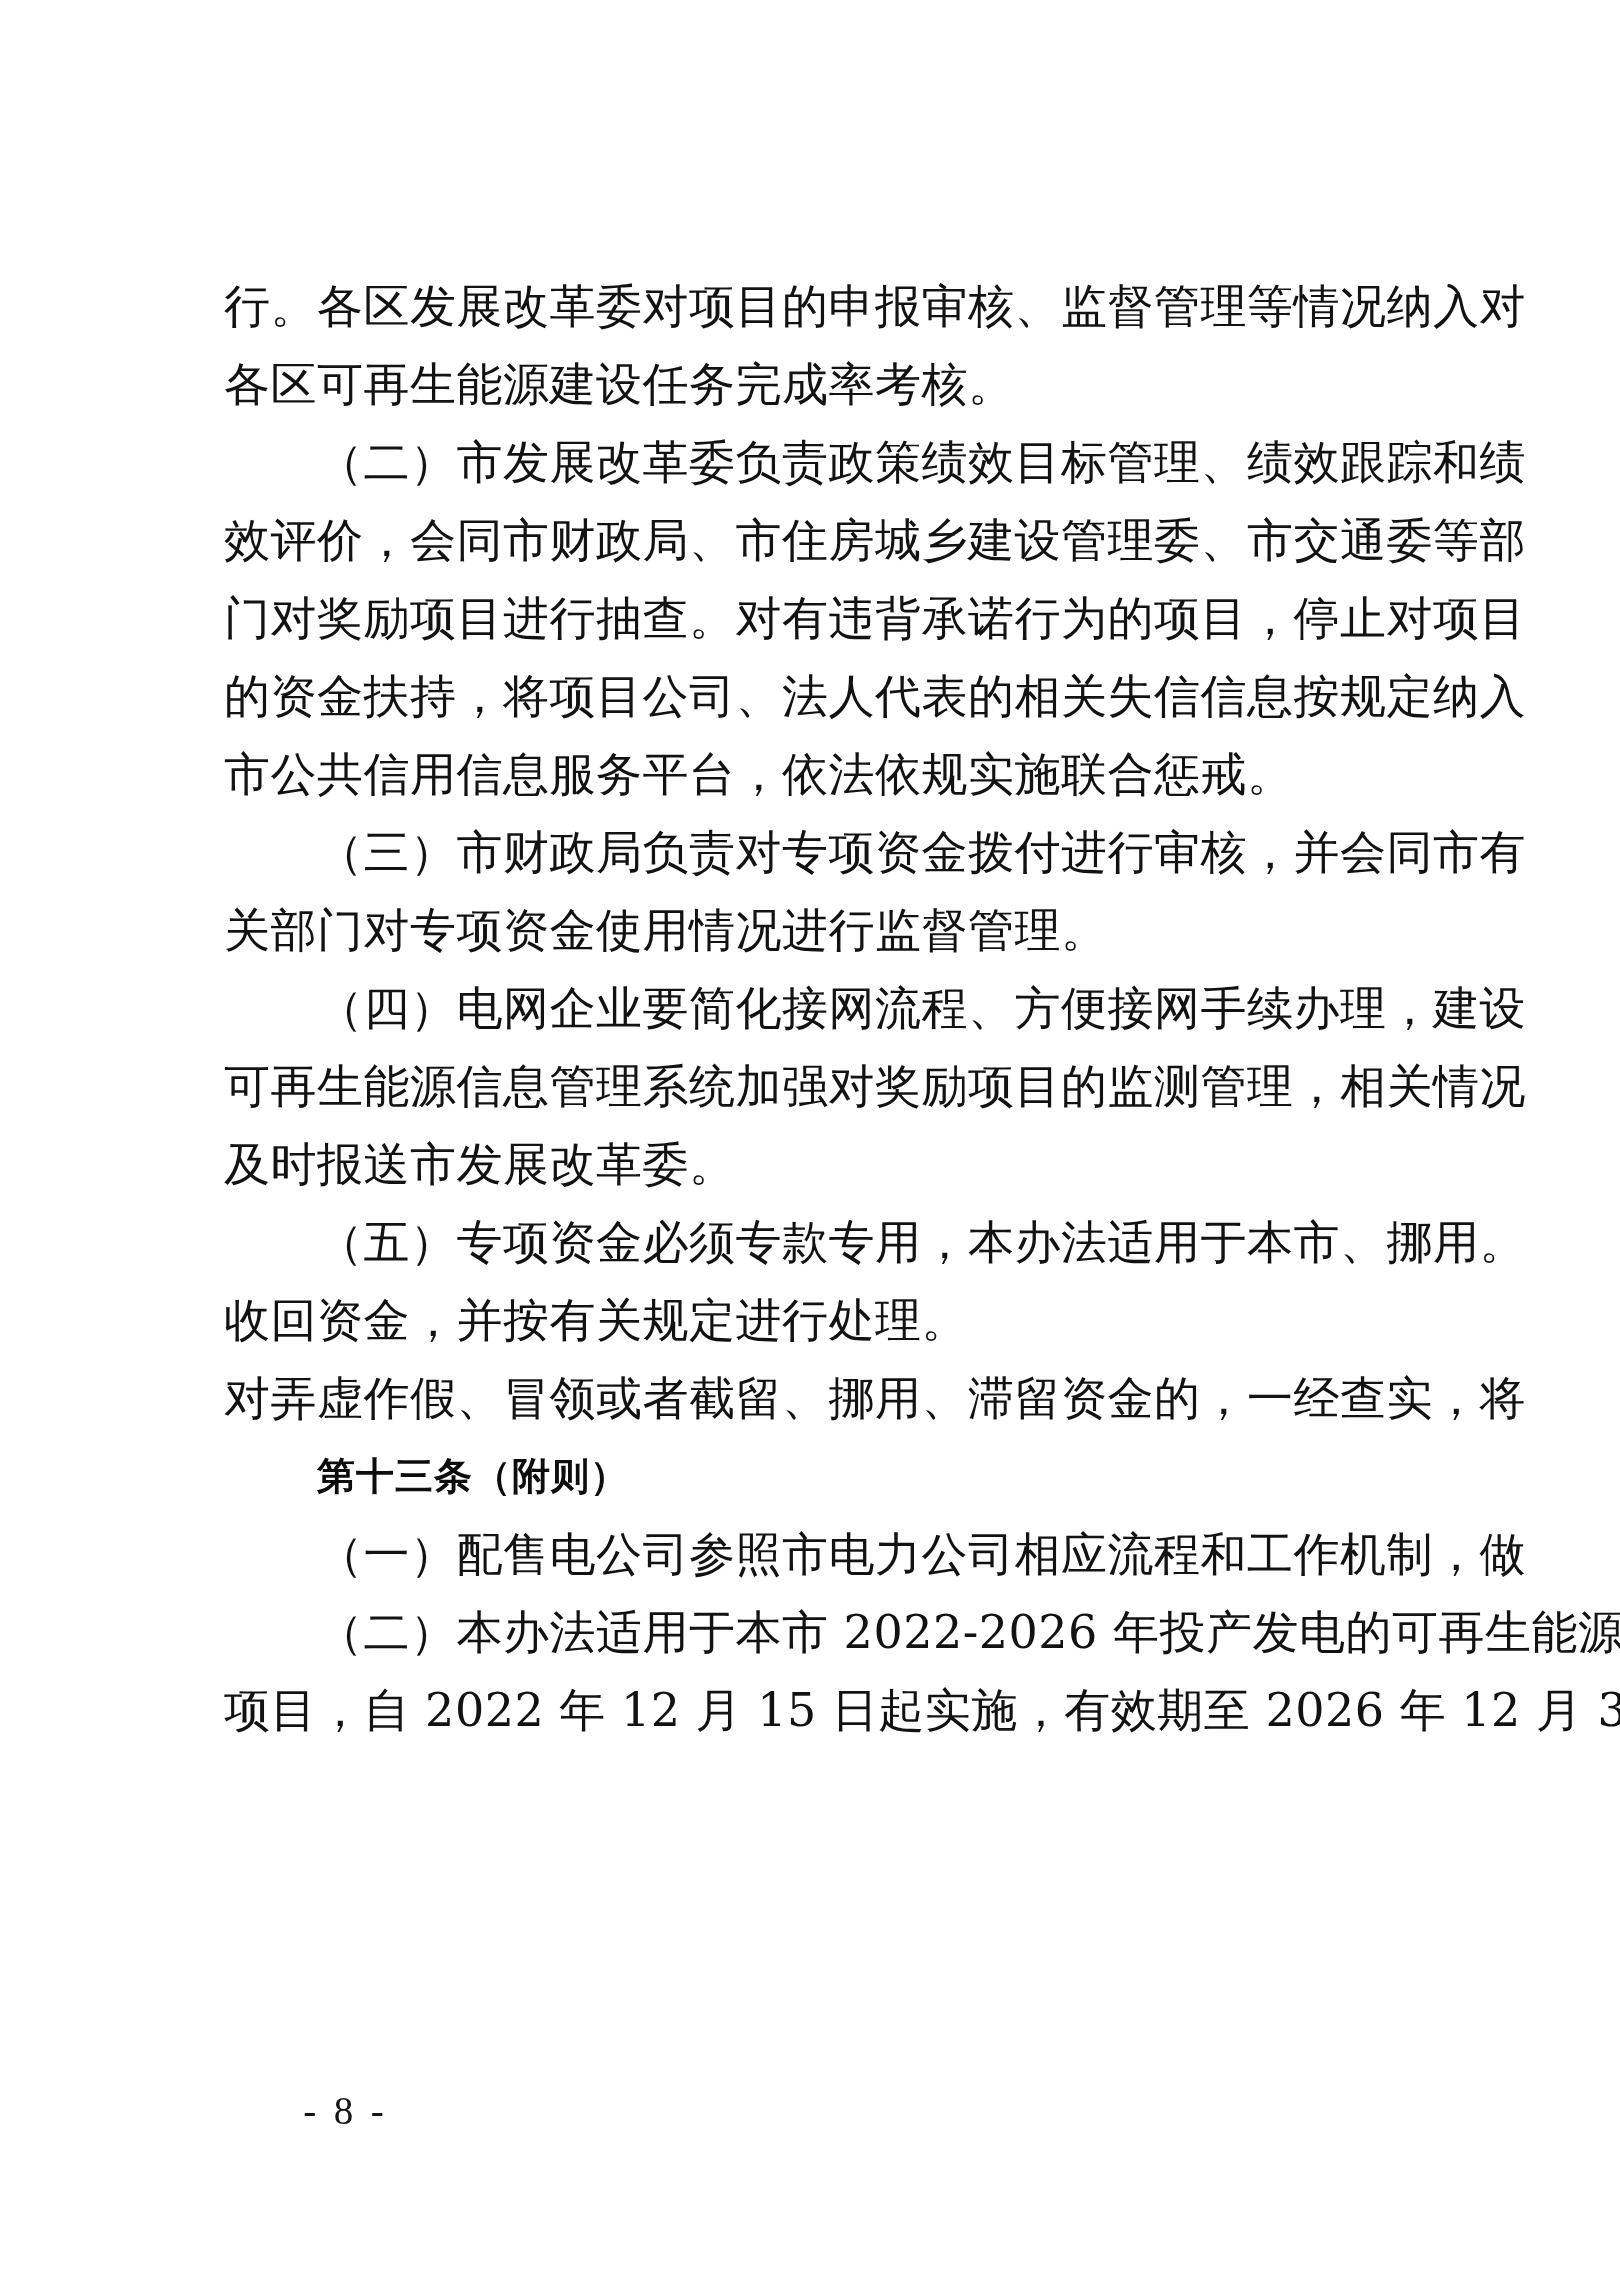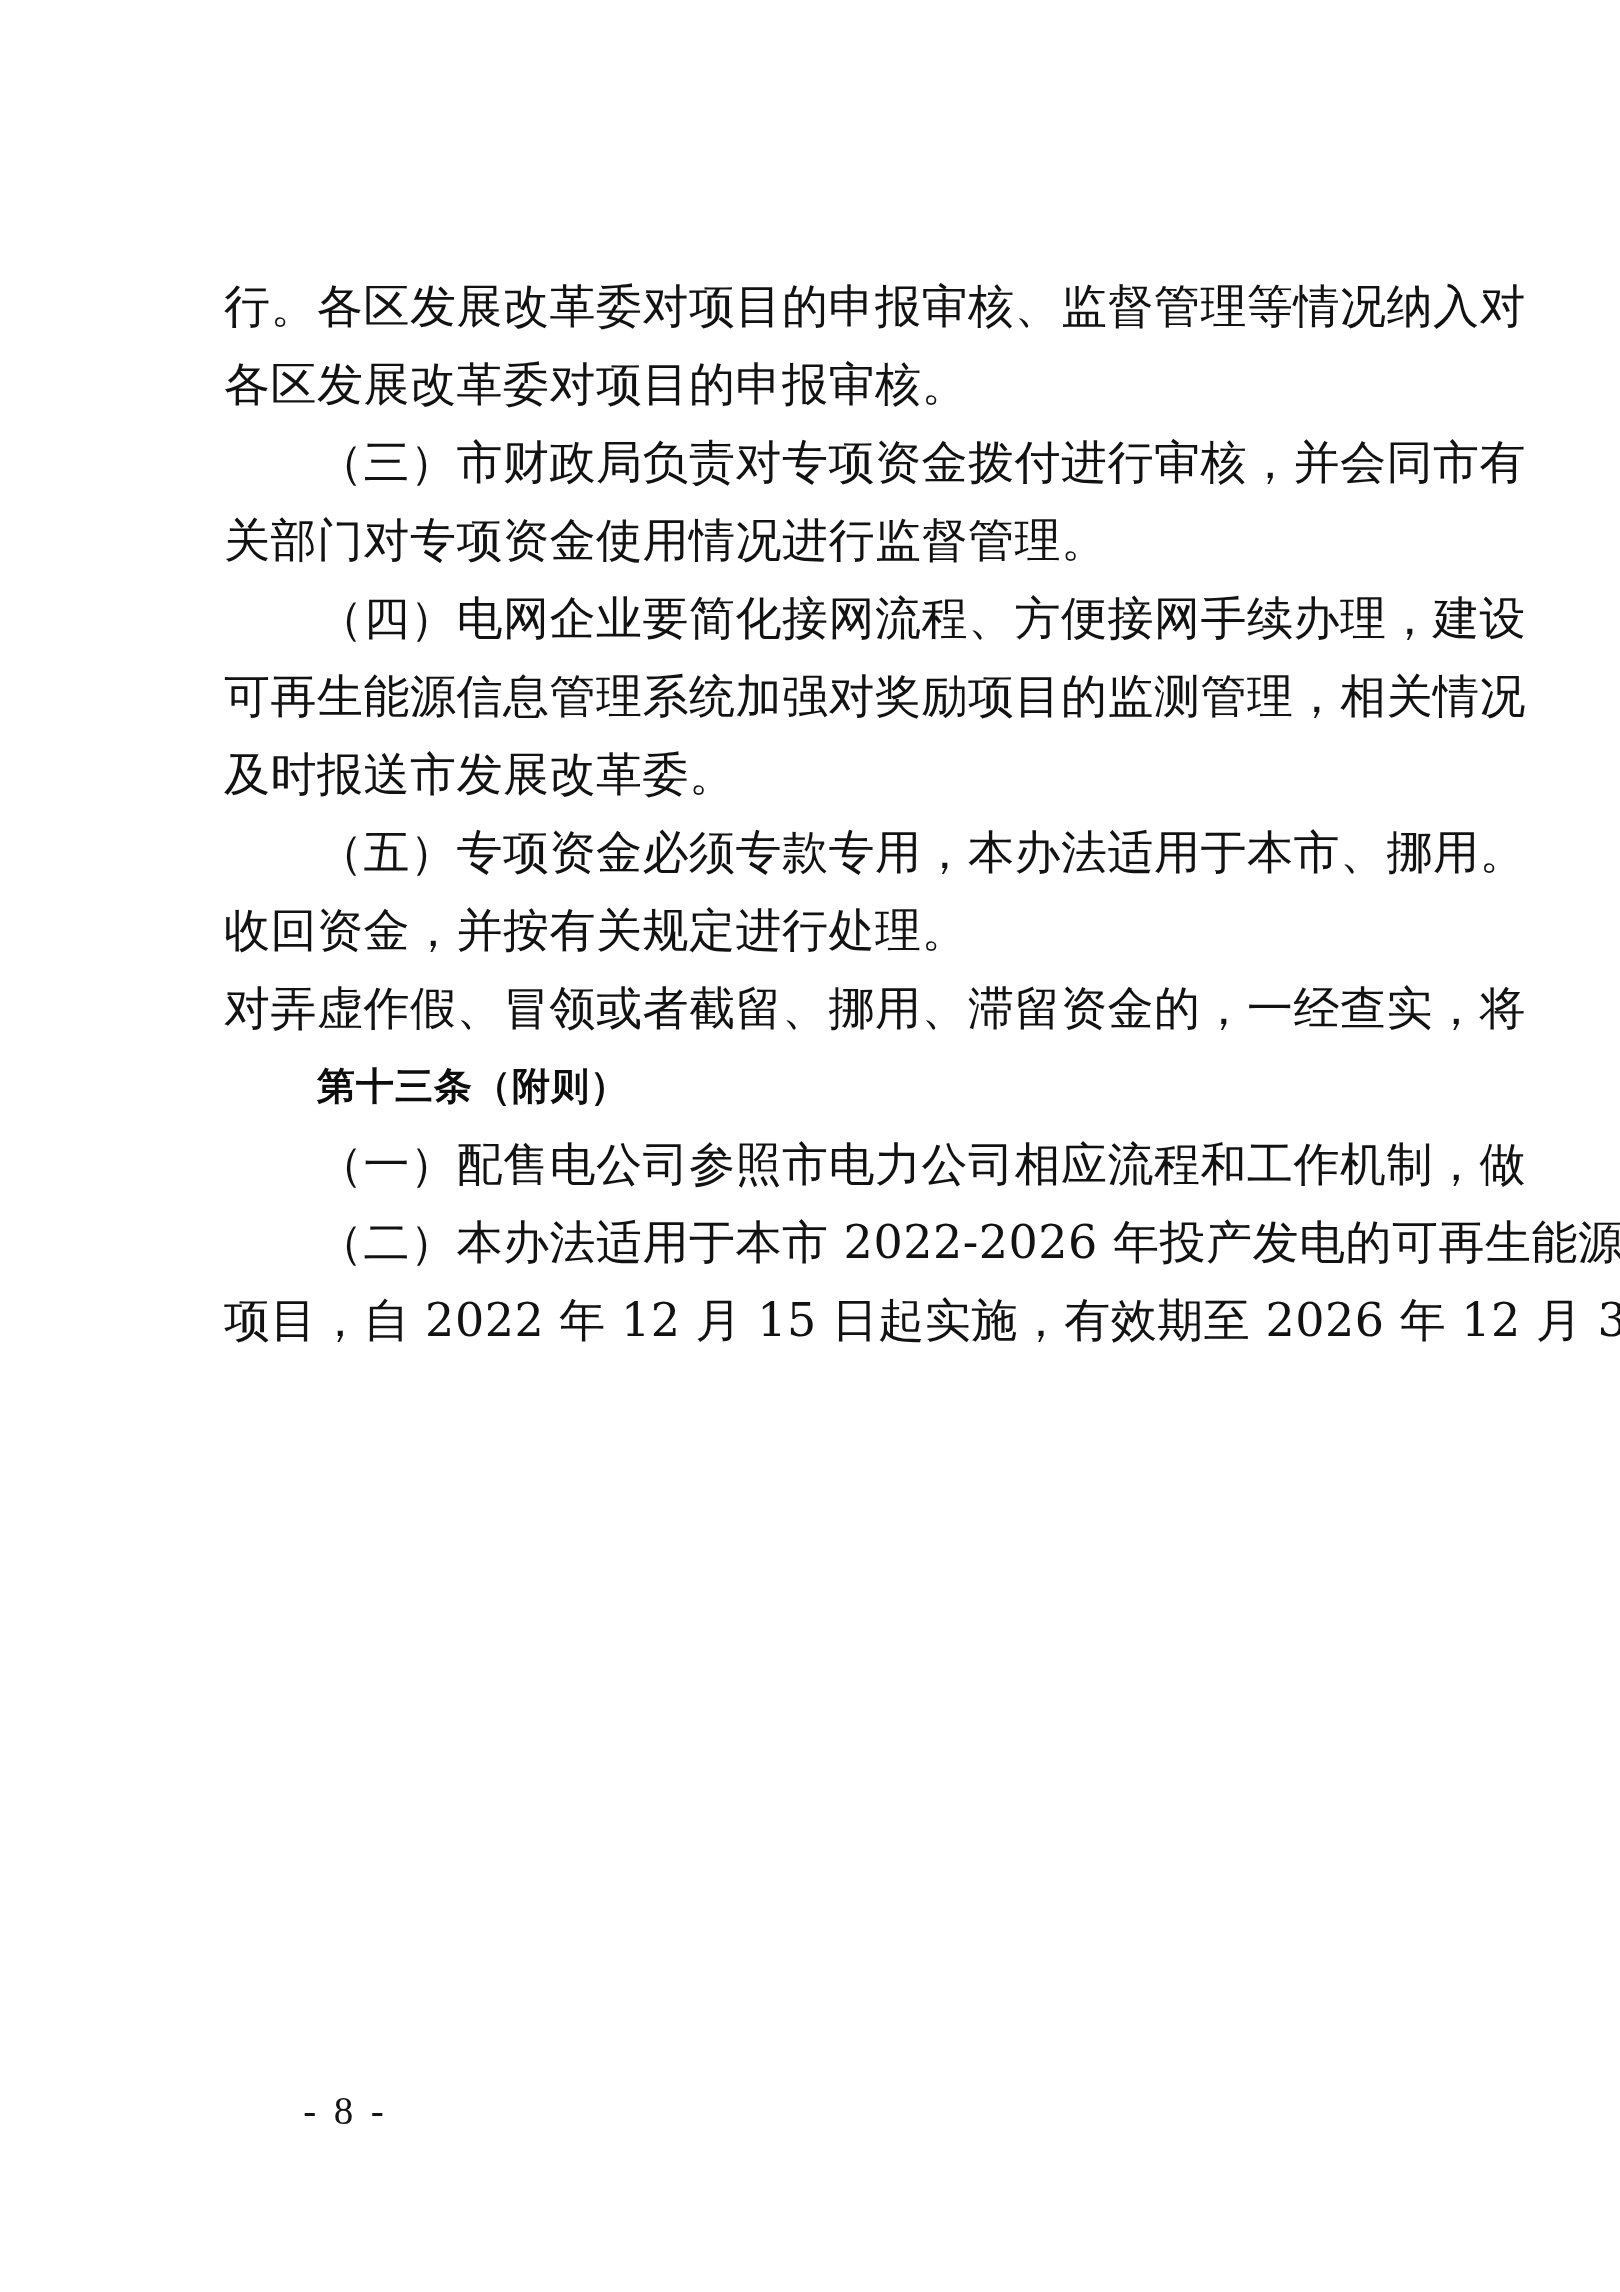--- a/index.html
+++ b/index.html
@@ -83,23 +83,30 @@
 </head>
 <body>
 
 <div class="page">
   <div class="paper-tint"></div>
 
   <div class="text-column">
 
     <div class="para">
       <span class="ln">行。各区发展改革委对项目的申报审核、监督管理等情况纳入对</span>
-      <span class="ln">各区发展改革委对项目的申报审核。</span>
+      <span class="ln">各区可再生能源建设任务完成率考核。</span>
     </div>
 
+    <div class="para">
+      <span class="ln" style="padding-left: 93px;">（二）市发展改革委负责政策绩效目标管理、绩效跟踪和绩</span>
+      <span class="ln">效评价，会同市财政局、市住房城乡建设管理委、市交通委等部</span>
+      <span class="ln">门对奖励项目进行抽查。对有违背承诺行为的项目，停止对项目</span>
+      <span class="ln">的资金扶持，将项目公司、法人代表的相关失信信息按规定纳入</span>
+      <span class="ln">市公共信用信息服务平台，依法依规实施联合惩戒。</span>
+    </div>
 
     <div class="para">
       <span class="ln" style="padding-left: 93px;">（三）市财政局负责对专项资金拨付进行审核，并会同市有</span>
       <span class="ln">关部门对专项资金使用情况进行监督管理。</span>
     </div>
 
     <div class="para">
       <span class="ln" style="padding-left: 93px;">（四）电网企业要简化接网流程、方便接网手续办理，建设</span>
       <span class="ln">可再生能源信息管理系统加强对奖励项目的监测管理，相关情况</span>
       <span class="ln">及时报送市发展改革委。</span>

